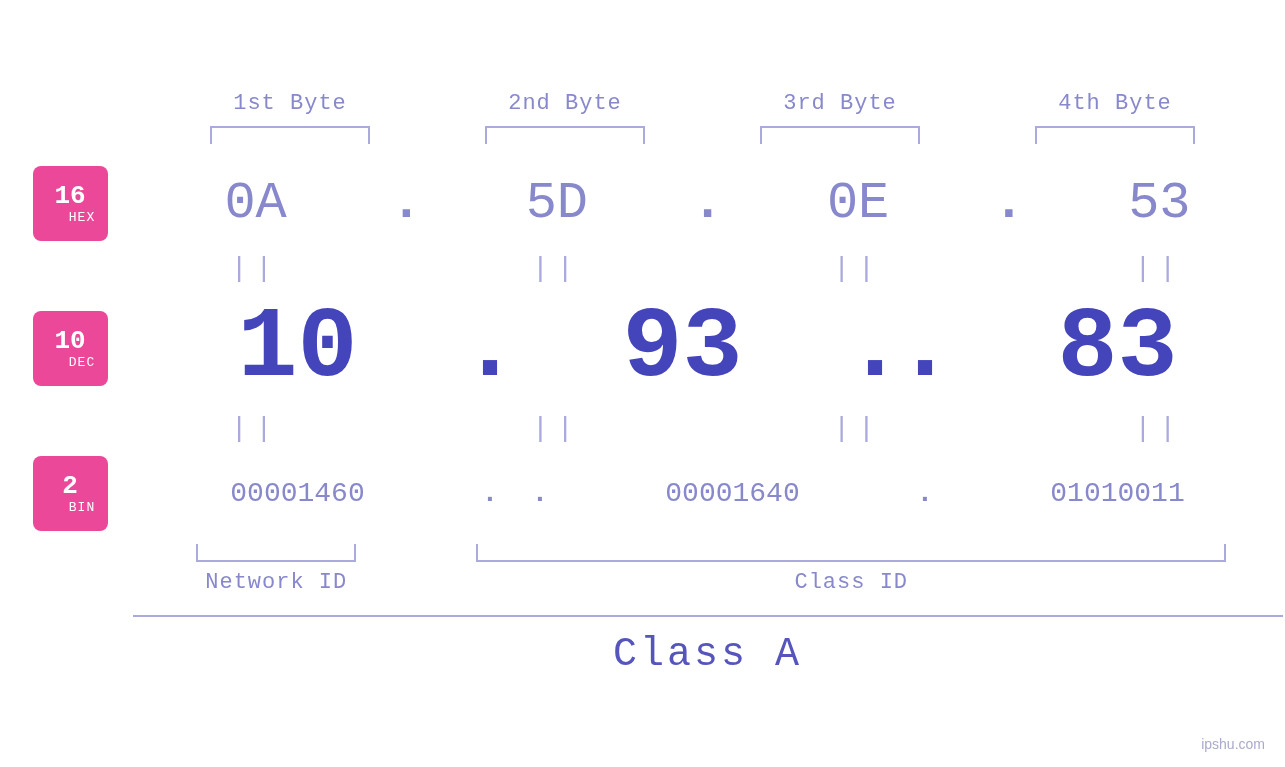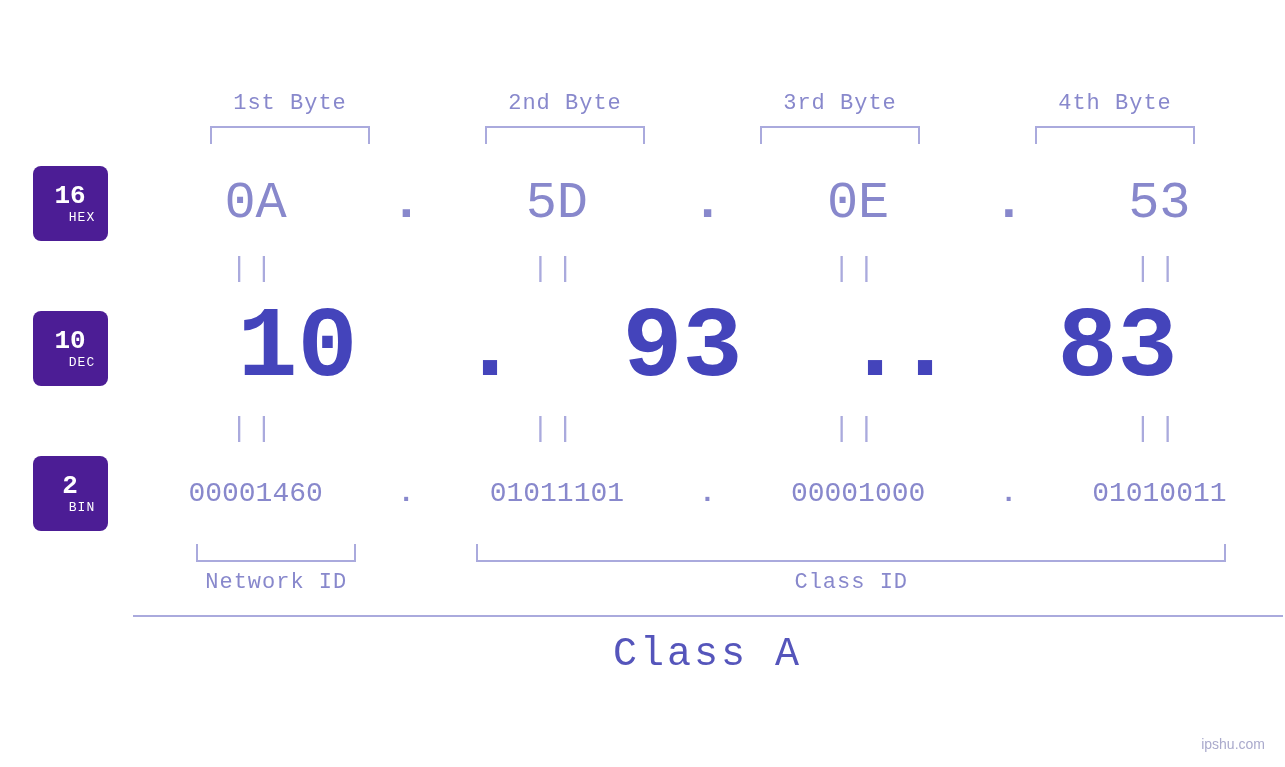--- a/index.html
+++ b/index.html
@@ -76,21 +76,21 @@
       justify-content: space-around;
       align-items: center;
       width: 130px;
       padding-left: 10px;
       gap: 0;
     }
 
     .badge {
       width: 75px;
       height: 75px;
-      background: #4c1d95;
+      background: #ec4899;
       border-radius: 8px;
       display: flex;
       flex-direction: column;
       align-items: center;
       justify-content: center;
       color: white;
     }
 
     .badge-number {
       font-size: 26px;
@@ -451,28 +451,25 @@
         <div class="equals-cell">||</div>
       </div>
 
       <div class="number-row bin-row">
         <div class="num-cell">
           <span class="bin-value">00001460</span>
         </div>
         <div class="dot-cell">
           <span class="bin-dot">.</span>
         </div>
-        <div class="num-cell">
-          <span class="bin-value">01011101</span>
-        </div>
         <div class="dot-cell">
           <span class="bin-dot">.</span>
         </div>
         <div class="num-cell">
-          <span class="bin-value">00001000</span>
+          <span class="bin-value">00001640</span>
         </div>
         <div class="dot-cell">
           <span class="bin-dot">.</span>
         </div>
         <div class="num-cell">
           <span class="bin-value">01010011</span>
         </div>
       </div>
 
     </div>

